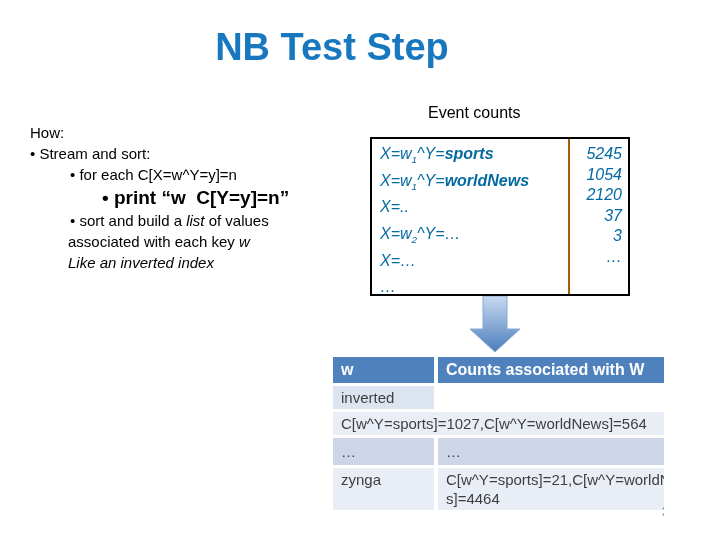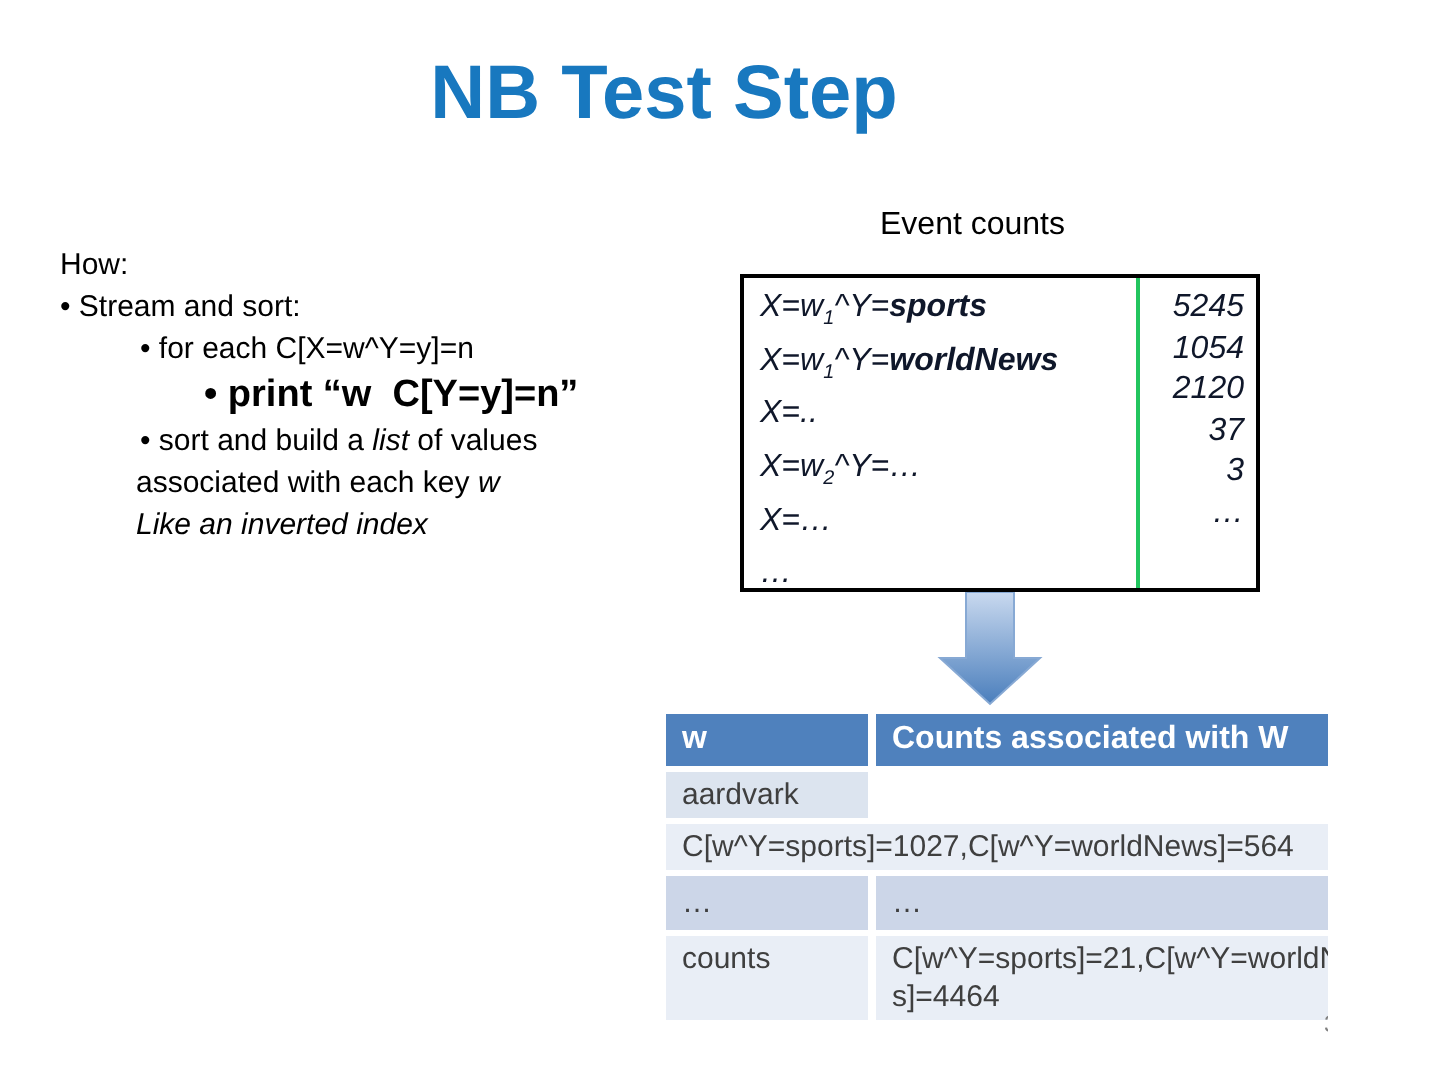--- a/index.html
+++ b/index.html
@@ -6,36 +6,36 @@
   .slide {
     position:relative; width:664px; height:540px; background:#ffffff;
     font-family:"Liberation Sans", sans-serif; overflow:hidden; color:#000;
   }
   .title {
     position:absolute; left:0; right:0; top:26px; margin:0;
     text-align:center; font-size:38px; font-weight:bold;
     color:var(--title-blue, #1878bf);
   }
   .event-counts-label {
-    position:absolute; left:440px; top:104px; font-size:16px; color:#000;
+    position:absolute; left:428px; top:104px; font-size:16px; color:#000;
   }
   
   .how-block { position:absolute; left:30px; top:122px; width:320px; font-size:15px; line-height:21px; }
   .hb-line { white-space:pre; }
   .ind1 { padding-left:40px; }
   .ind2 { padding-left:72px; font-size:19px; line-height:25px;font-weight:bold; }
   .ind3 { padding-left:38px; }
   .it { font-style:italic; }
   
   .event-table {
     position:absolute; left:370px; top:137px; width:256px; height:155px;
-    border:2px solid #000; display:flex; font-style:italic; font-size:16px; color:#0f172a;
+    border:2px solid #000; display:flex; font-style:italic; font-size:16px; color:#0369a1;
   }
   .et-left { flex:1; padding:5px 0 0 8px; overflow:hidden; }
-  .et-right { width:52px; border-left:2px solid #22c55e; padding:5px 6px 0 0; text-align:right; }
+  .et-right { width:52px; border-left:2px solid #a16207; padding:5px 6px 0 0; text-align:right; }
   .et-row { line-height:20.5px; white-space:nowrap; }
   .et-row b { font-weight:bold; }
   .et-row sub { font-size:0.62em; }
   
   .down-arrow { position:absolute; left:465px; top:296px; }
   
   .counts-table { position:absolute; left:333px; top:357px; width:375px; font-size:15px; color:#3f3f3f; }
   .ct-row { display:flex; margin-bottom:3px; }
   .ct-key { width:93px; margin-right:4px; padding:2px 0 2px 8px; line-height:19px; }
   .ct-val { flex:1; padding:2px 8px 2px 8px; line-height:19px; word-break:break-all; }
@@ -96,30 +96,30 @@
     </defs>
     <polygon points="18,0 42,0 42,33 55,33 30,56 5,33 18,33" fill="url(#arrowGrad)" stroke="#87a9d4" stroke-width="1"></polygon>
   </svg>
 
   <div class="counts-table">
     <div class="ct-row ct-header">
       <div class="ct-key">w</div>
       <div class="ct-val">Counts associated with W</div>
     </div>
     <div class="ct-row rb-0">
-      <div class="ct-key">aardvark</div>
+      <div class="ct-key">inverted</div>
     </div>
     <div class="ct-row rb-1">
       <div class="ct-val">C[w^Y=sports]=1027,C[w^Y=worldNews]=564</div>
     </div>
     <div class="ct-row rb-2">
       <div class="ct-key">…</div>
       <div class="ct-val">…</div>
     </div>
     <div class="ct-row rb-3">
-      <div class="ct-key">counts</div>
+      <div class="ct-key">zynga</div>
       <div class="ct-val">C[w^Y=sports]=21,C[w^Y=worldNews]=4464</div>
     </div>
   </div>
 
   <div class="page-number">37</div>
 
 </div>
 
 </body></html>

